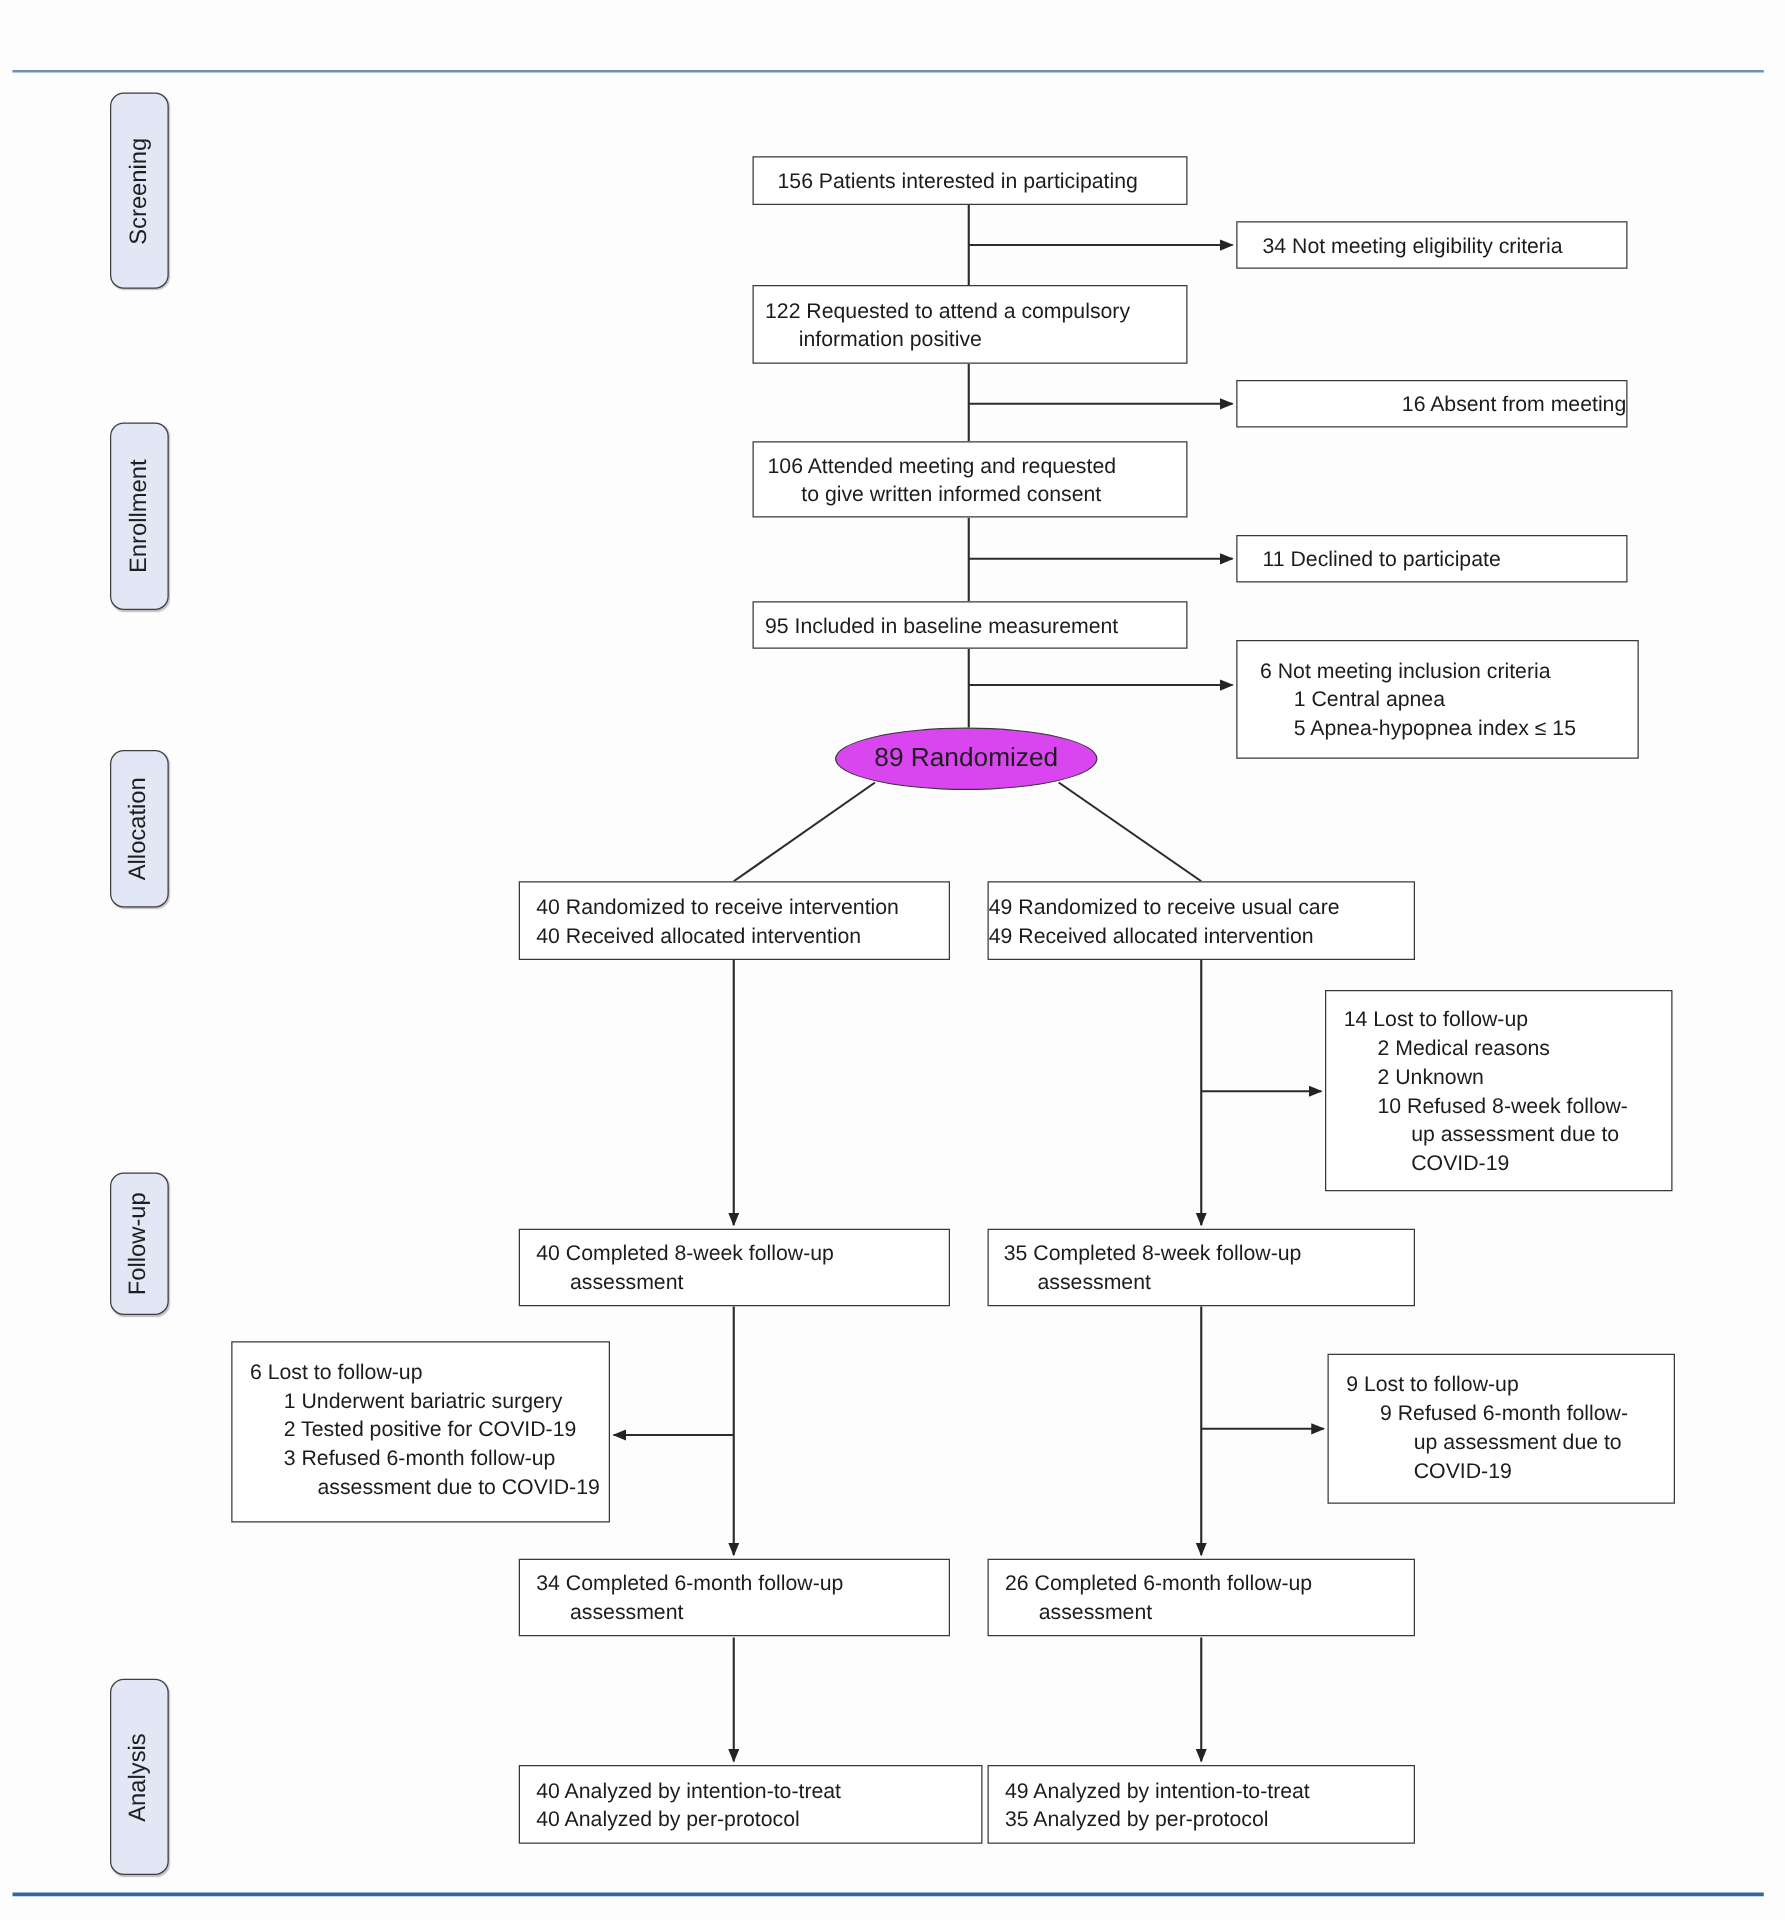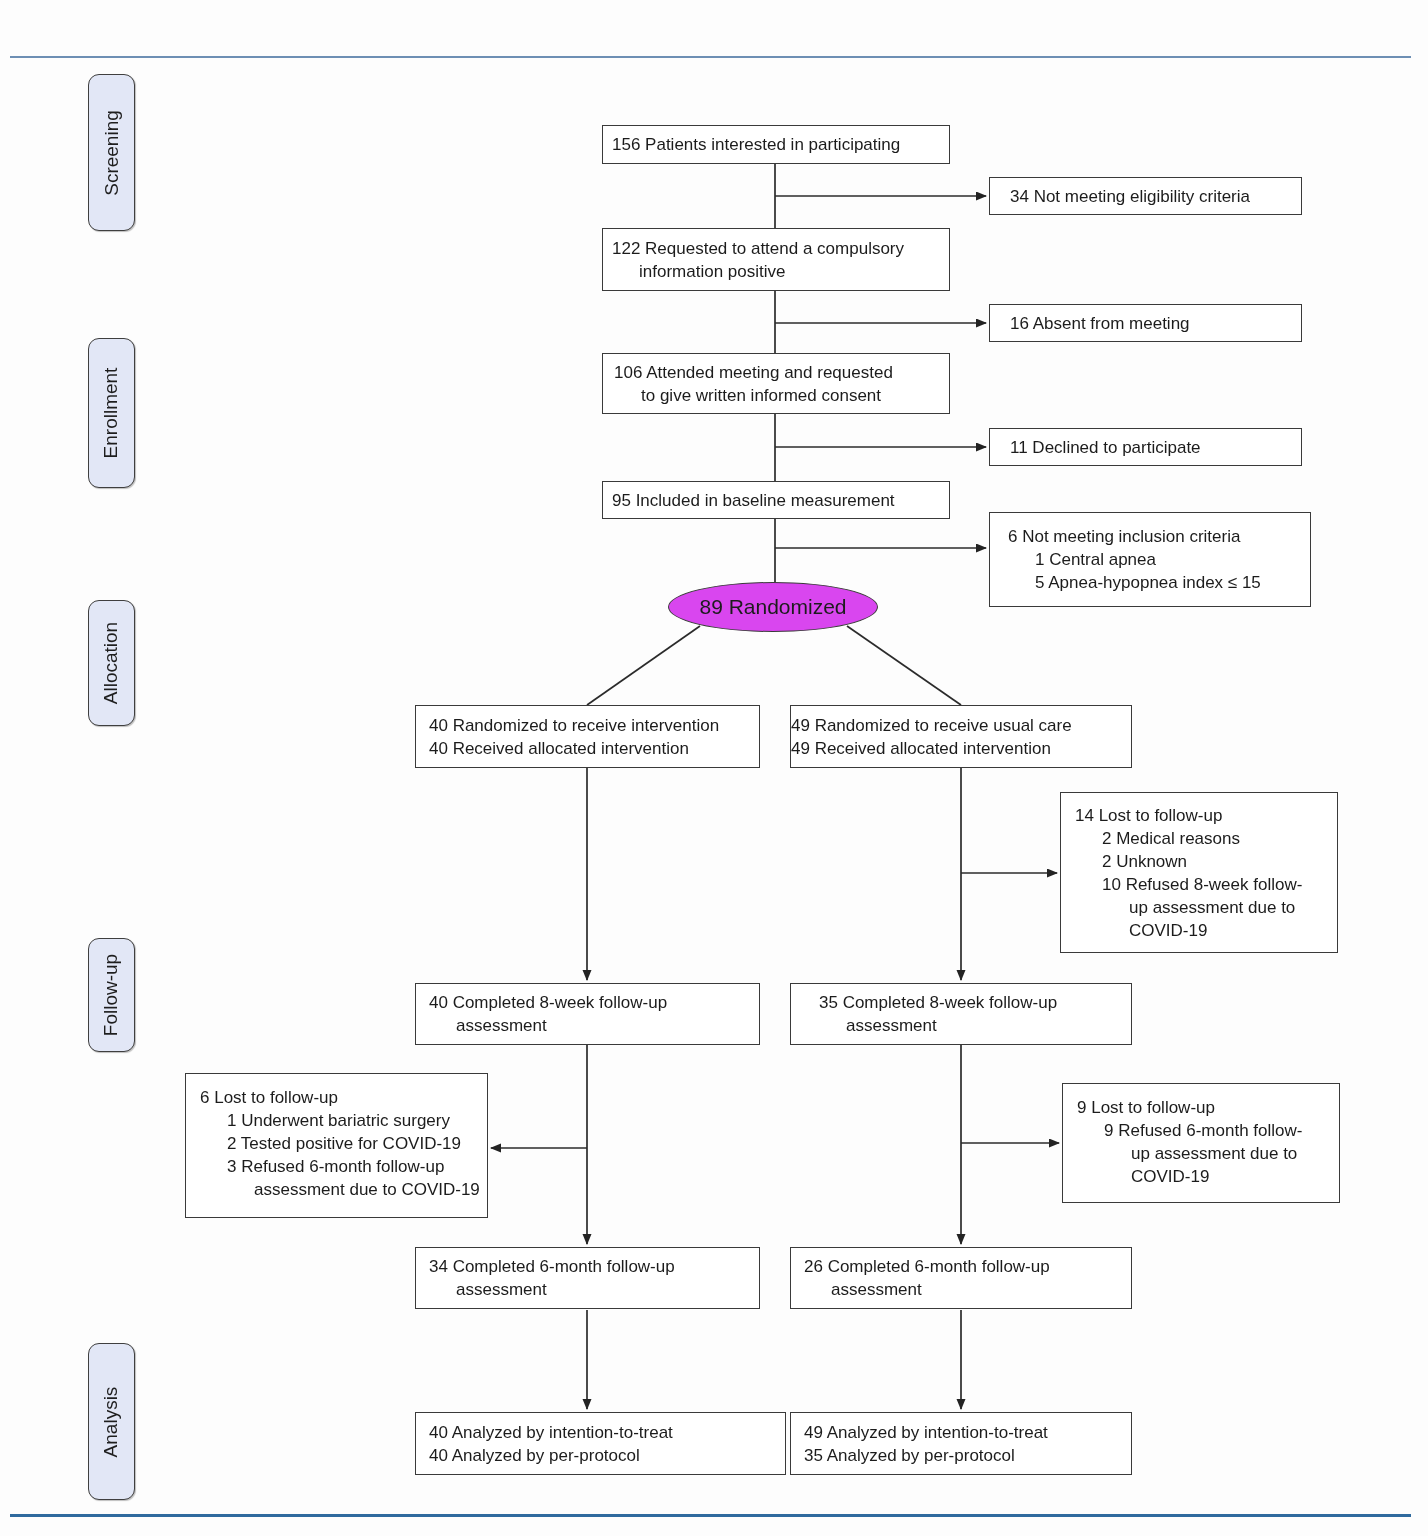--- a/index.html
+++ b/index.html
@@ -28,36 +28,36 @@
   
   .box{position:absolute;background:#ffffff;border:1.8px solid #3a3a3a;box-sizing:border-box;
        display:flex;flex-direction:column;justify-content:center;font-size:17px;line-height:23px;
        color:#1c1c1c;}
   .box .line{white-space:nowrap;}
   .indent-0{margin-left:0;}
   .indent-1{margin-left:27px;}
   .indent-2{margin-left:54px;}
   .listbox{justify-content:flex-start;}
 
-  #b-interested{left:602px;top:125px;width:348px;height:39px;padding-left:9px;}
+  #b-interested{left:602px;top:125px;width:348px;height:39px;padding-left:19px;}
   #b-noteligible{left:989px;top:177px;width:313px;height:38px;padding-left:20px;}
   #b-requested{left:602px;top:228px;width:348px;height:63px;padding-left:9px;}
-  #b-absent{left:989px;top:304px;width:313px;height:38px;padding-left:20px;}
+  #b-absent{left:989px;top:304px;width:313px;height:38px;padding-left:20px;text-align:right;}
   #b-attended{left:602px;top:353px;width:348px;height:61px;padding-left:11px;}
   #b-declined{left:989px;top:428px;width:313px;height:38px;padding-left:20px;}
   #b-baseline{left:602px;top:481px;width:348px;height:38px;padding-left:9px;}
   #b-notinclusion{left:989px;top:512px;width:322px;height:95px;padding-left:18px;}
   #el-randomized{position:absolute;left:668px;top:582px;width:210px;height:50px;background:#d946ef;
                  border:1.8px solid #3a3a3a;border-radius:50%;box-sizing:border-box;display:flex;
                  align-items:center;justify-content:center;font-size:21px;color:#1c1c1c;}
   #b-allocL{left:415px;top:705px;width:345px;height:63px;padding-left:13px;}
   #b-allocR{left:790px;top:705px;width:342px;height:63px;}
   #b-lost8{left:1060px;top:792px;width:278px;height:161px;padding:11px 4px 4px 14px;}
   #b-8wkL{left:415px;top:983px;width:345px;height:62px;padding-left:13px;}
-  #b-8wkR{left:790px;top:983px;width:342px;height:62px;padding-left:28px;}
+  #b-8wkR{left:790px;top:983px;width:342px;height:62px;padding-left:12px;}
   #b-lost6L{left:185px;top:1073px;width:303px;height:145px;padding:12px 4px 4px 14px;}
   #b-lost6R{left:1062px;top:1083px;width:278px;height:120px;padding:12px 4px 4px 14px;}
   #b-6moL{left:415px;top:1247px;width:345px;height:62px;padding-left:13px;}
   #b-6moR{left:790px;top:1247px;width:342px;height:62px;padding-left:13px;}
   #b-anaL{left:415px;top:1412px;width:371px;height:63px;padding-left:13px;}
   #b-anaR{left:790px;top:1412px;width:342px;height:63px;padding-left:13px;}
 
   #connectors{position:absolute;left:0;top:0;width:1428px;height:1536px;pointer-events:none;}
 </style>
 </head>

